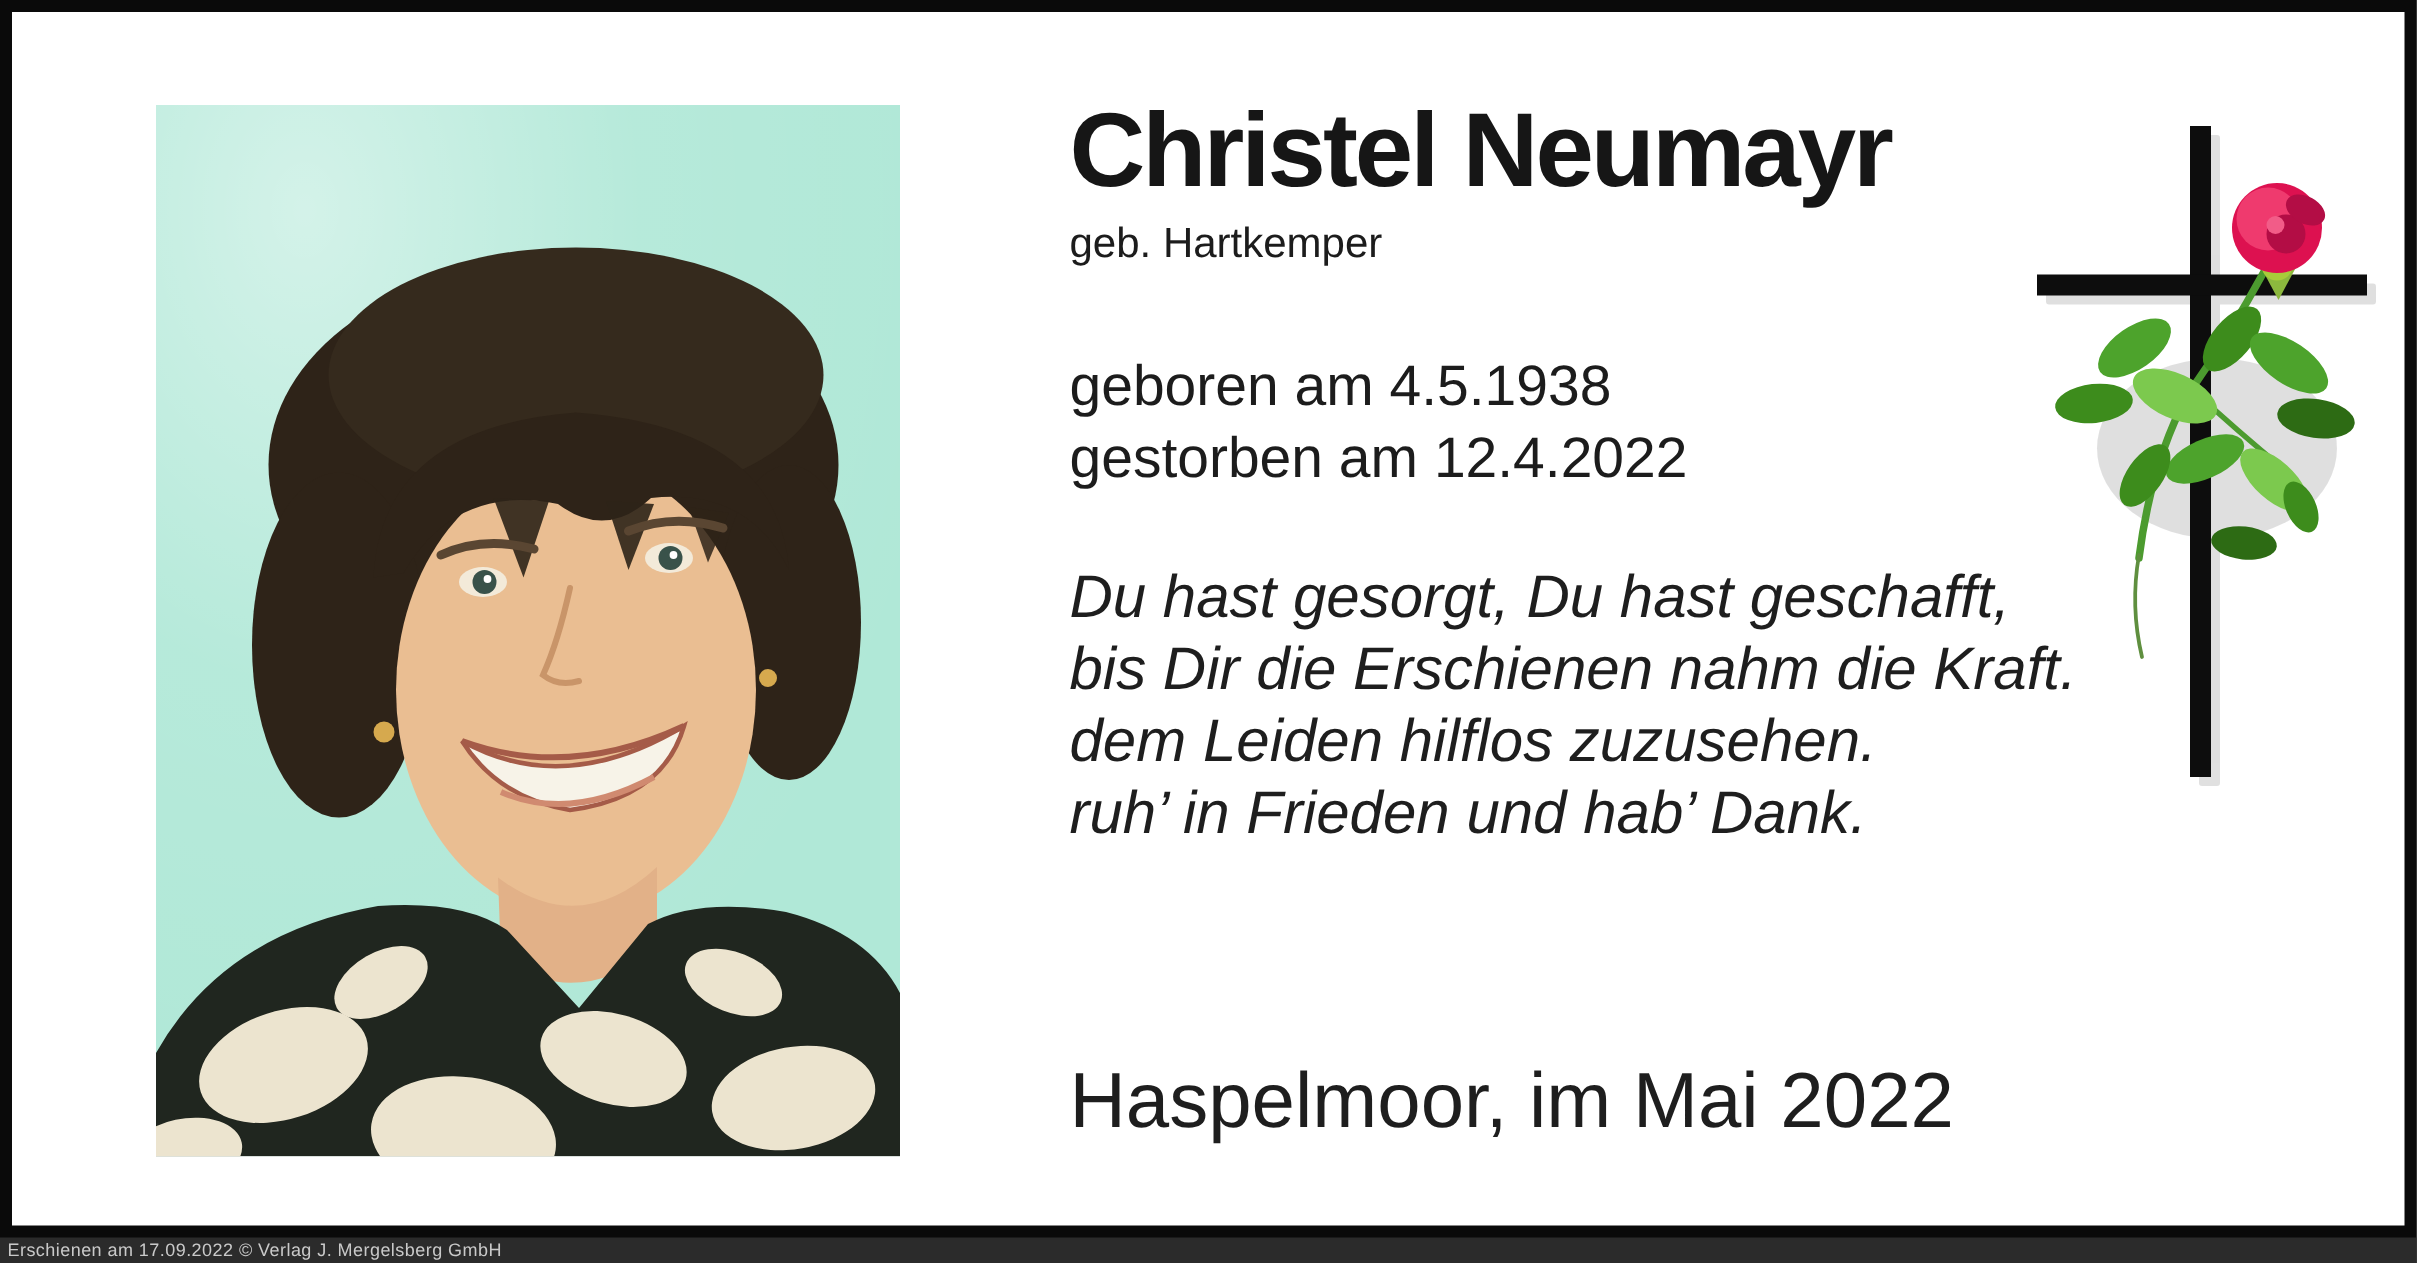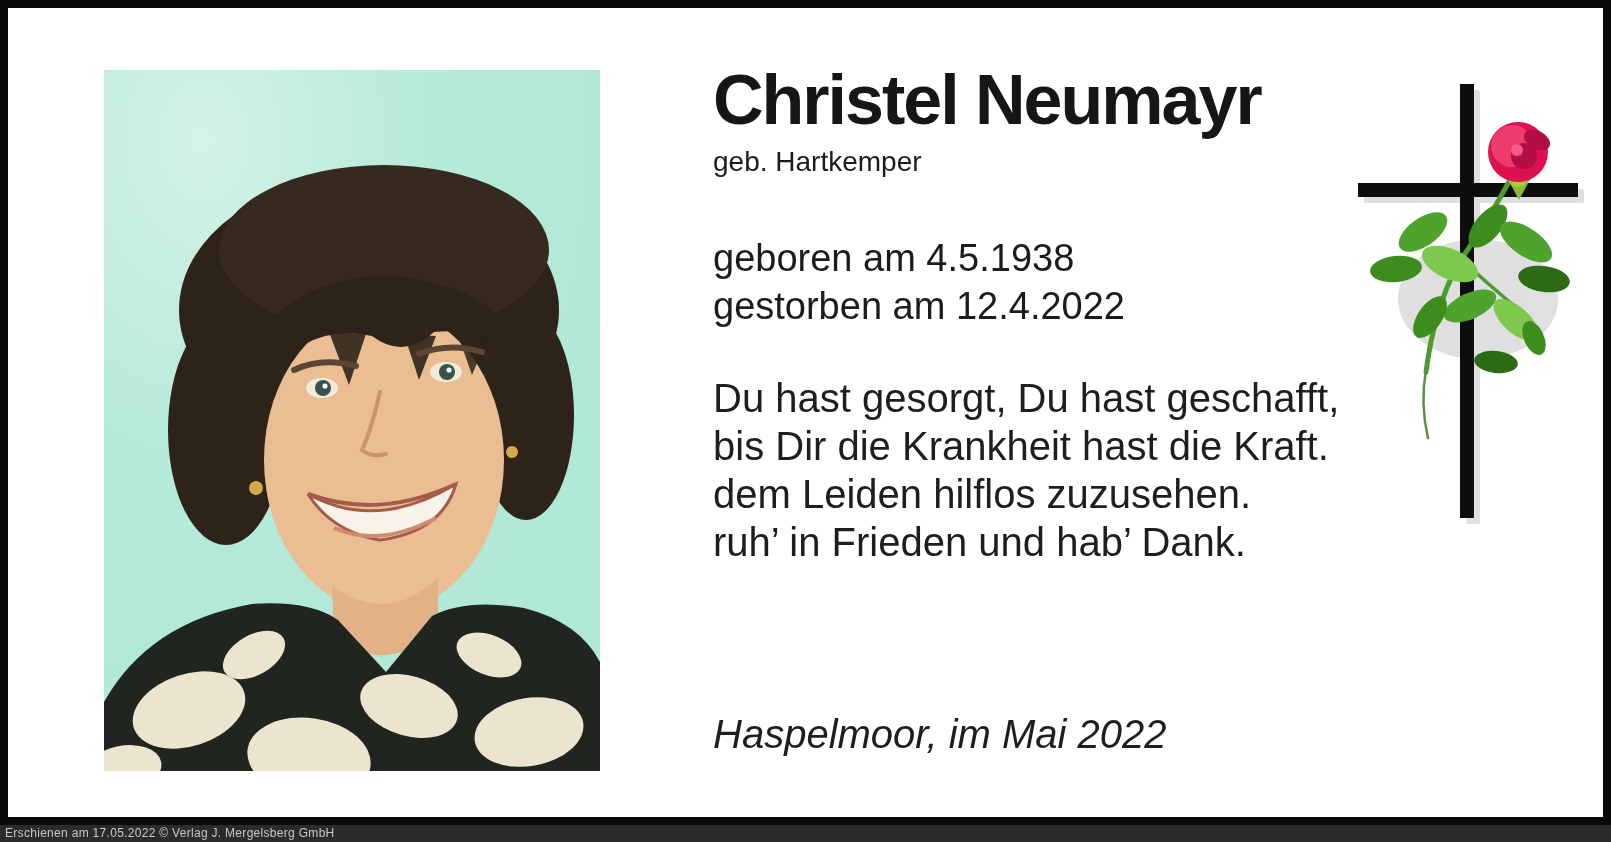--- a/index.html
+++ b/index.html
@@ -56,30 +56,30 @@
     font-size: 38px;
     line-height: 48px;
     color: #1c1c1c;
     white-space: nowrap;
   }
   .poem {
     position: absolute;
     left: 0; top: 366px;
     font-size: 40px;
     line-height: 48px;
+    font-style: italic;
     font-weight: 300;
     color: #1e1e1e;
     white-space: nowrap;
   }
   .closing {
     position: absolute;
     left: 0; top: 702px;
-    font-size: 40px;
+    font-size: 52px;
     line-height: 48px;
-    font-style: italic;
     font-weight: 300;
     color: #1e1e1e;
     white-space: nowrap;
   }
   .cross-rose {
     position: absolute;
     left: 1330px; top: 66px;
     width: 250px; height: 450px;
   }
   .cross-rose svg { display: block; width: 100%; height: 100%; }
@@ -177,21 +177,21 @@
 
     <div class="text-col">
       <div class="name">Christel Neumayr</div>
       <div class="maiden">geb. Hartkemper</div>
       <div class="dates">
         <div>geboren am 4.5.1938</div>
         <div>gestorben am 12.4.2022</div>
       </div>
       <div class="poem">
         <div>Du hast gesorgt, Du hast geschafft,</div>
-        <div>bis Dir die Krankheit hast die Kraft.</div>
+        <div>bis Dir die Erschienen nahm die Kraft.</div>
         <div>dem Leiden hilflos zuzusehen.</div>
         <div>ruh’ in Frieden und hab’ Dank.</div>
       </div>
       <div class="closing">Haspelmoor, im Mai 2022</div>
     </div>
 
     <div class="cross-rose">
       <svg viewBox="0 0 250 450">
 
         <g opacity="0.18" fill="#555555">
@@ -233,16 +233,16 @@
           <circle cx="186" cy="82" r="13" fill="#b30d45"></circle>
           <ellipse cx="199" cy="66" rx="14" ry="9" transform="rotate(28 199 66)" fill="#b30d45"></ellipse>
           <circle cx="179" cy="76" r="6" fill="#f25c88"></circle>
         </g>
       </svg>
     </div>
 
   </div>
 
   <div class="footer-bar">
-    <div class="footer-text">Erschienen am 17.05.2022 © Verlag J. Mergelsberg GmbH</div>
+    <div class="footer-text">Erschienen am 17.09.2022 © Verlag J. Mergelsberg GmbH</div>
   </div>
 
 </div>
 
 </body></html>

